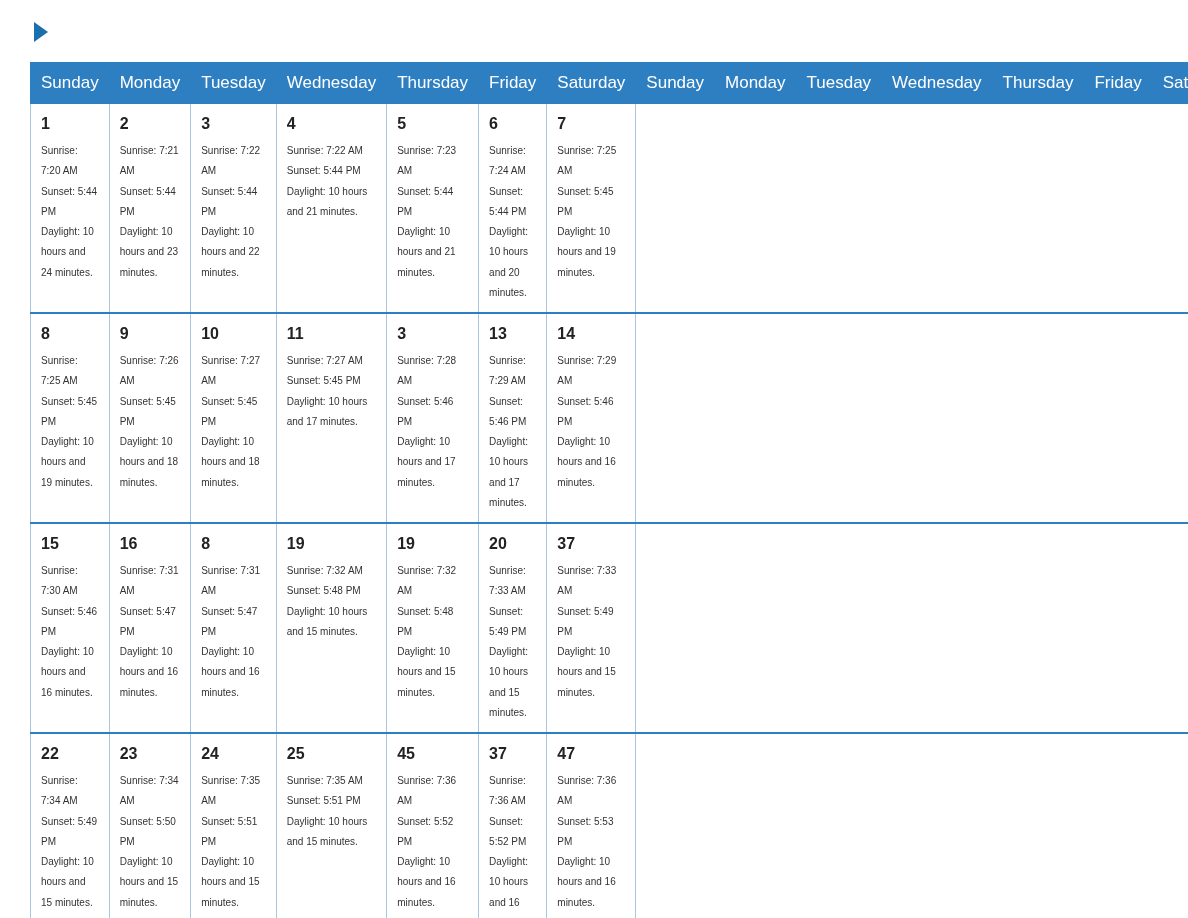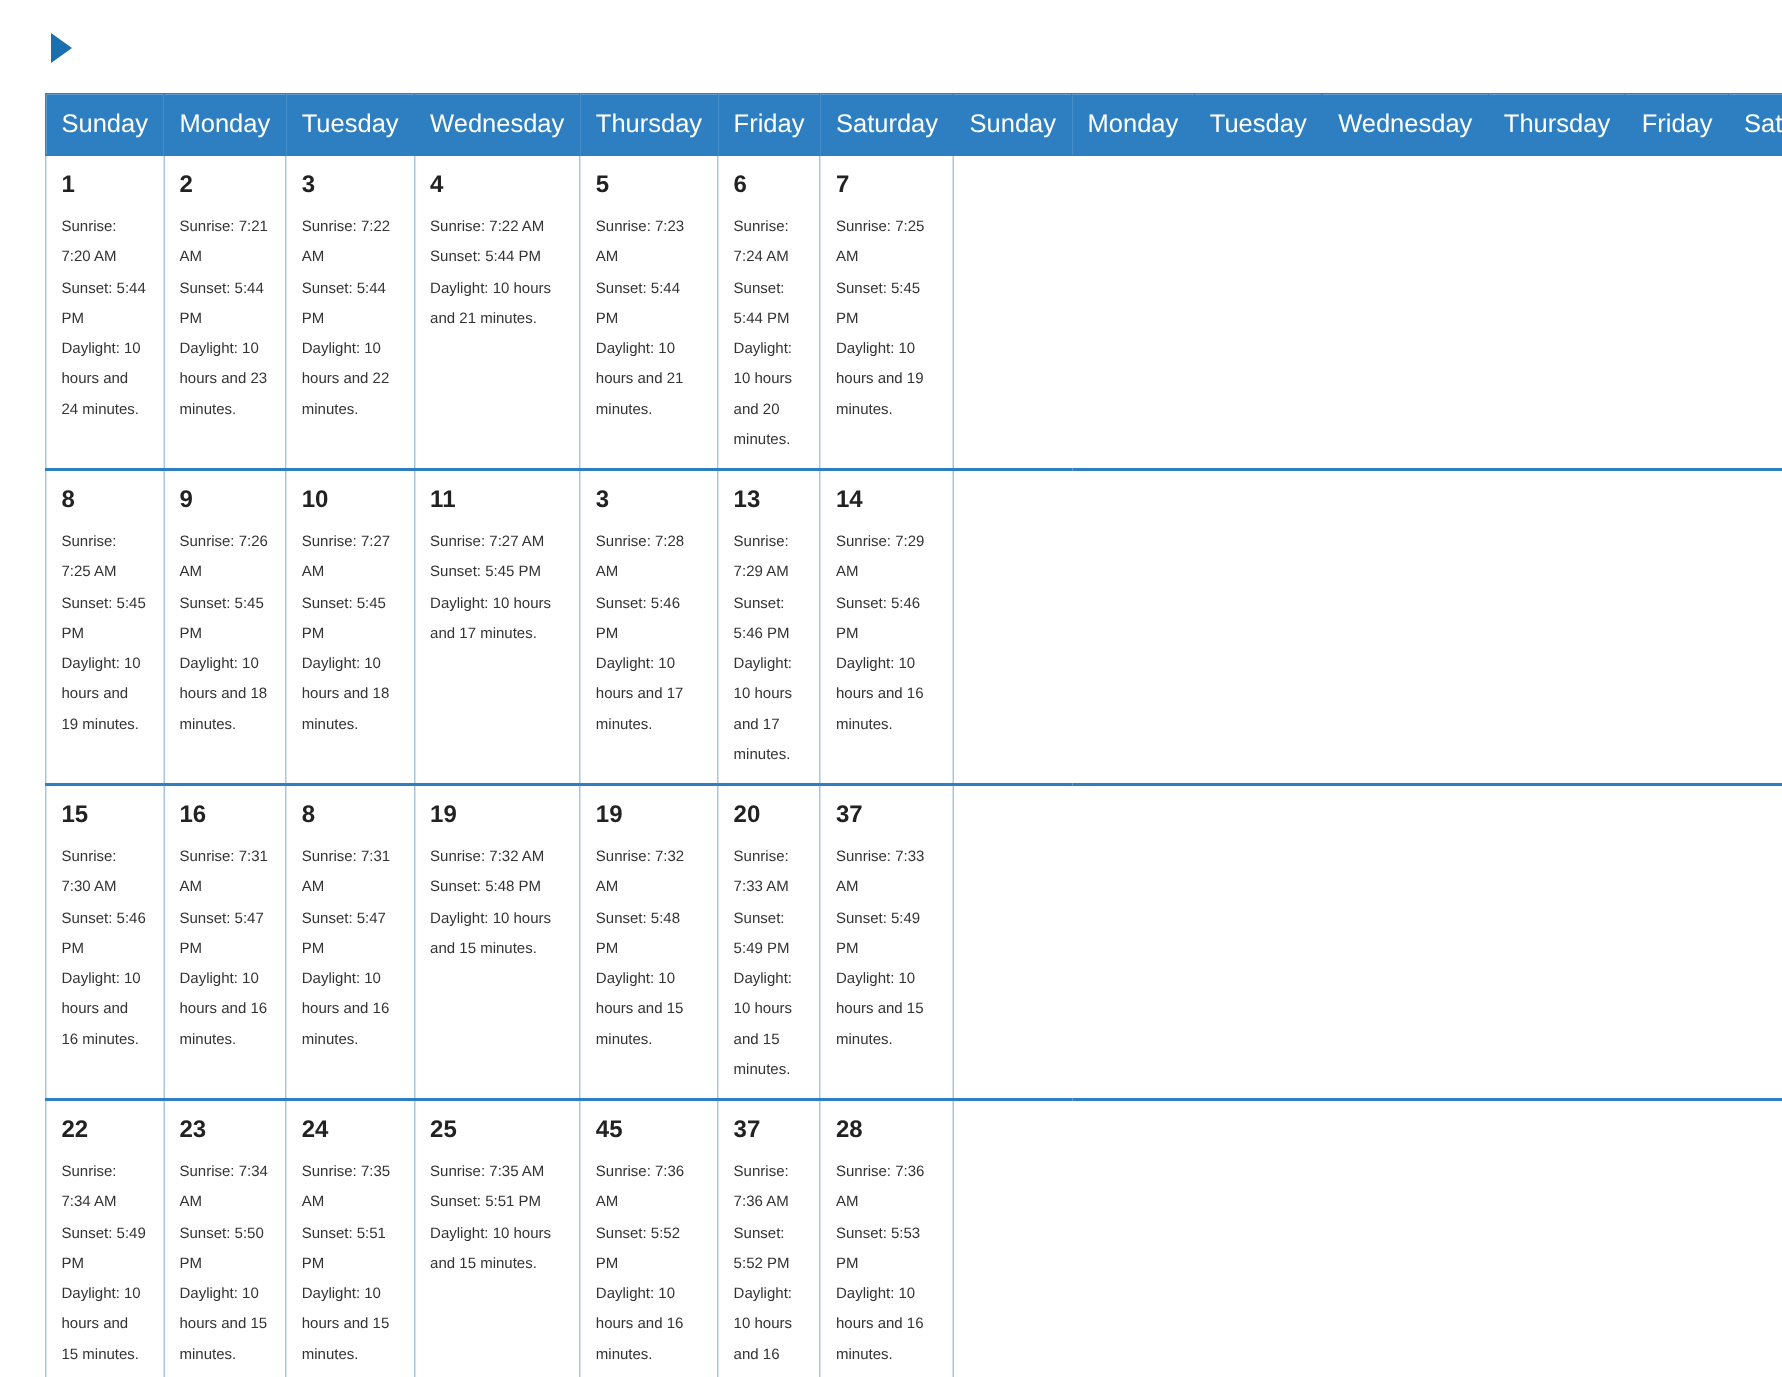--- a/index.html
+++ b/index.html
@@ -165,16 +165,16 @@
         <td><span class="day-number">20</span><span class="day-info">Sunrise: 7:33 AM<br>Sunset: 5:49 PM<br>Daylight: 10 hours and 15 minutes.</span></td>
         <td><span class="day-number">37</span><span class="day-info">Sunrise: 7:33 AM<br>Sunset: 5:49 PM<br>Daylight: 10 hours and 15 minutes.</span></td>
       </tr>
       <tr>
         <td><span class="day-number">22</span><span class="day-info">Sunrise: 7:34 AM<br>Sunset: 5:49 PM<br>Daylight: 10 hours and 15 minutes.</span></td>
         <td><span class="day-number">23</span><span class="day-info">Sunrise: 7:34 AM<br>Sunset: 5:50 PM<br>Daylight: 10 hours and 15 minutes.</span></td>
         <td><span class="day-number">24</span><span class="day-info">Sunrise: 7:35 AM<br>Sunset: 5:51 PM<br>Daylight: 10 hours and 15 minutes.</span></td>
         <td><span class="day-number">25</span><span class="day-info">Sunrise: 7:35 AM<br>Sunset: 5:51 PM<br>Daylight: 10 hours and 15 minutes.</span></td>
         <td><span class="day-number">45</span><span class="day-info">Sunrise: 7:36 AM<br>Sunset: 5:52 PM<br>Daylight: 10 hours and 16 minutes.</span></td>
         <td><span class="day-number">37</span><span class="day-info">Sunrise: 7:36 AM<br>Sunset: 5:52 PM<br>Daylight: 10 hours and 16 minutes.</span></td>
-        <td><span class="day-number">28</span><span class="day-info">Sunrise: 7:36 AM<br>Sunset: 5:53 PM<br>Daylight: 10 hours and 16 minutes.</span></td>
+        <td><span class="day-number">47</span><span class="day-info">Sunrise: 7:36 AM<br>Sunset: 5:53 PM<br>Daylight: 10 hours and 16 minutes.</span></td>
       </tr>
     </tbody>
 </table>
 
 </body></html>

